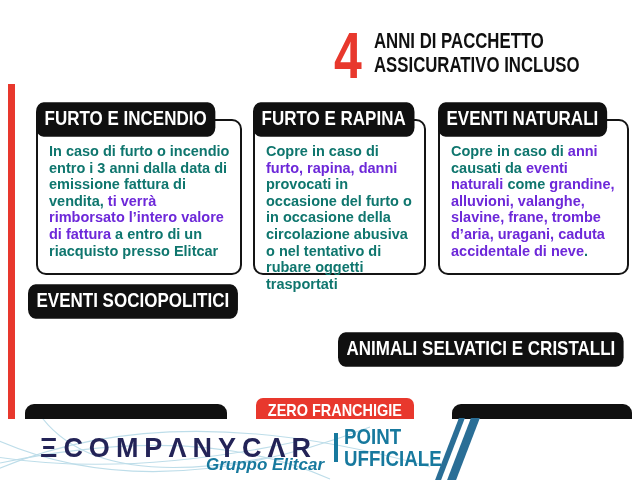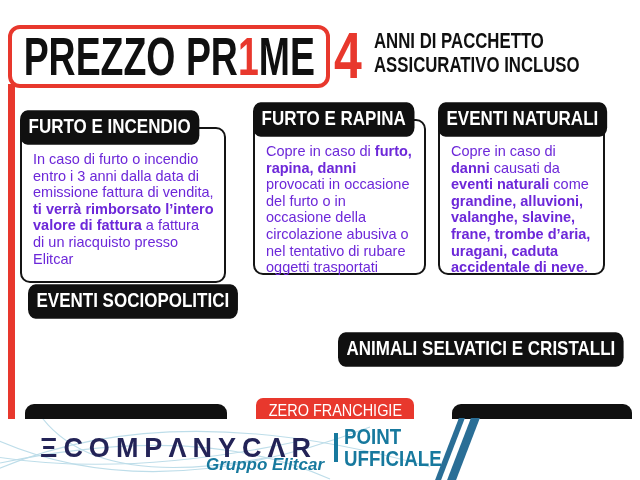--- a/index.html
+++ b/index.html
@@ -22,37 +22,37 @@
   .offer-text{position:absolute; left:374px; top:30px; font-size:21.5px; font-weight:700; color:var(--black);
               line-height:23.5px; transform:scaleX(0.78); transform-origin:0 0; white-space:nowrap;}
 
   
   .card{position:absolute;}
   .card-head{display:inline-block; position:relative; z-index:2; background:var(--black); color:#fff;
              font-weight:700; font-size:20px; white-space:nowrap; padding:4px 10px 6px;
              border-radius:9px; transform:scale(0.85,1.05); transform-origin:0 50%;}
   .card-body{position:relative; z-index:1; margin-top:-17px; border:2.5px solid #141414; border-radius:10px;
              background:#fff; padding:22px 10px 8px 11px; font-size:14.5px; line-height:16.6px;}
-  .seg-r{color:#6d28d9; font-weight:400;}
+  .seg-r{color:#0f766e; font-weight:700;}
   .seg-b{color:#6d28d9; font-weight:700;}
-  .card-0{left:20px;  top:103px; width:206px;margin-top:8px;}
+  .card-0{left:36px;  top:103px; width:206px;}
   .card-1{left:233px; top:103px; width:193px;padding-left:20px;}
-  .card-2{left:438px; top:103px; width:167px;}
+  .card-2{left:438px; top:103px; width:191px;}
   .card-3{left:28px;  top:285px; width:248px;}
   .card-4{left:338px; top:285px; width:348px;margin-top:48px;}
   .card-0 .card-body,.card-1 .card-body,.card-2 .card-body{height:156px;}
   .card-3 .card-body,.card-4 .card-body{height:89px; padding-top:16px;}
 
   
   .stub{position:absolute; background:var(--black); border-radius:9px; height:24px; z-index:1;}
   .stub-left{left:25px;  top:404px; width:202px;}
   .stub-right{left:452px; top:404px; width:180px;}
   .ribbon{position:absolute; left:256px; top:398px; width:158px; height:28px; background:var(--red);
-          border-radius:7px; color:#fff; font-weight:400; font-size:17px; display:flex;
-          align-items:flex-start; justify-content:flex-end; z-index:1;}
+          border-radius:7px; color:#fff; font-weight:700; font-size:17px; display:flex;
+          align-items:flex-start; justify-content:flex-start; z-index:1;}
   .ribbon span{transform:scaleX(0.85); white-space:nowrap; padding-top:3px;}
 
   
   .footer{position:absolute; left:0; top:419px; width:640px; height:61px; background:#ffffff; z-index:2;}
   .footer svg.pattern{position:absolute; left:0; top:0;}
   .logo{position:absolute; left:40px; top:14px; width:290px; font-size:27px; font-weight:700;
         color:var(--navy); letter-spacing:6px; white-space:nowrap;}
   .logo-sub{position:absolute; left:40px; top:36px; width:284px; text-align:right; font-size:17px;
             font-weight:700; color:var(--teal-text);font-style:italic;}
   .divider{position:absolute; left:334px; top:14px; width:3.5px; height:29px; background:var(--teal-text);}
@@ -66,44 +66,41 @@
   .stripe-a{left:447px; width:6px;}
   .stripe-b{left:459px; width:9px;}
 </style>
 </head>
 <body>
 
 <div id="poster">
 
   <div class="red-line"></div>
 
-  <div class="title-box">
-    <div class="title-text"><span>PREZZO PR</span><span class="hl">1</span><span>ME</span></div>
-  </div>
 
   <div class="offer-number">4</div>
   <div class="offer-text">
     <div>ANNI DI PACCHETTO</div>
     <div>ASSICURATIVO INCLUSO</div>
   </div>
 
   <div id="cards">
   <div class="card card-0">
     <div class="card-head">FURTO E INCENDIO</div>
-    <div class="card-body"><span class="seg-r">In caso di furto o incendio entro i 3 anni dalla data di emissione fattura di vendita, </span><span class="seg-b">ti verrà rimborsato l’intero valore di fattura</span><span class="seg-r"> a fattura di un riacquisto presso Elitcar</span></div>
+    <div class="card-body"><span class="seg-r">In caso di furto o incendio entro i 3 anni dalla data di emissione fattura di vendita, </span><span class="seg-b">ti verrà rimborsato l’intero valore di fattura</span><span class="seg-r"> a entro di un riacquisto presso Elitcar</span></div>
   </div>
 
   <div class="card card-1">
     <div class="card-head">FURTO E RAPINA</div>
     <div class="card-body"><span class="seg-r">Copre in caso di </span><span class="seg-b">furto, rapina, danni</span><span class="seg-r"> provocati in occasione del furto o in occasione della circolazione abusiva o nel tentativo di rubare oggetti trasportati</span></div>
   </div>
 
   <div class="card card-2">
     <div class="card-head">EVENTI NATURALI</div>
-    <div class="card-body"><span class="seg-r">Copre in caso di </span><span class="seg-b">danni</span><span class="seg-r"> causati da </span><span class="seg-b">eventi naturali</span><span class="seg-r"> come </span><span class="seg-b">grandine, alluvioni, valanghe, slavine, frane, trombe d’aria, uragani, caduta accidentale di neve</span><span class="seg-r">.</span></div>
+    <div class="card-body"><span class="seg-r">Copre in caso di </span><span class="seg-b">anni</span><span class="seg-r"> causati da </span><span class="seg-b">eventi naturali</span><span class="seg-r"> come </span><span class="seg-b">grandine, alluvioni, valanghe, slavine, frane, trombe d’aria, uragani, caduta accidentale di neve</span><span class="seg-r">.</span></div>
   </div>
 
   <div class="card card-3">
     <div class="card-head">EVENTI SOCIOPOLITICI</div>
   </div>
 
   <div class="card card-4">
     <div class="card-head">ANIMALI SELVATICI E CRISTALLI</div>
   </div>
 </div>

